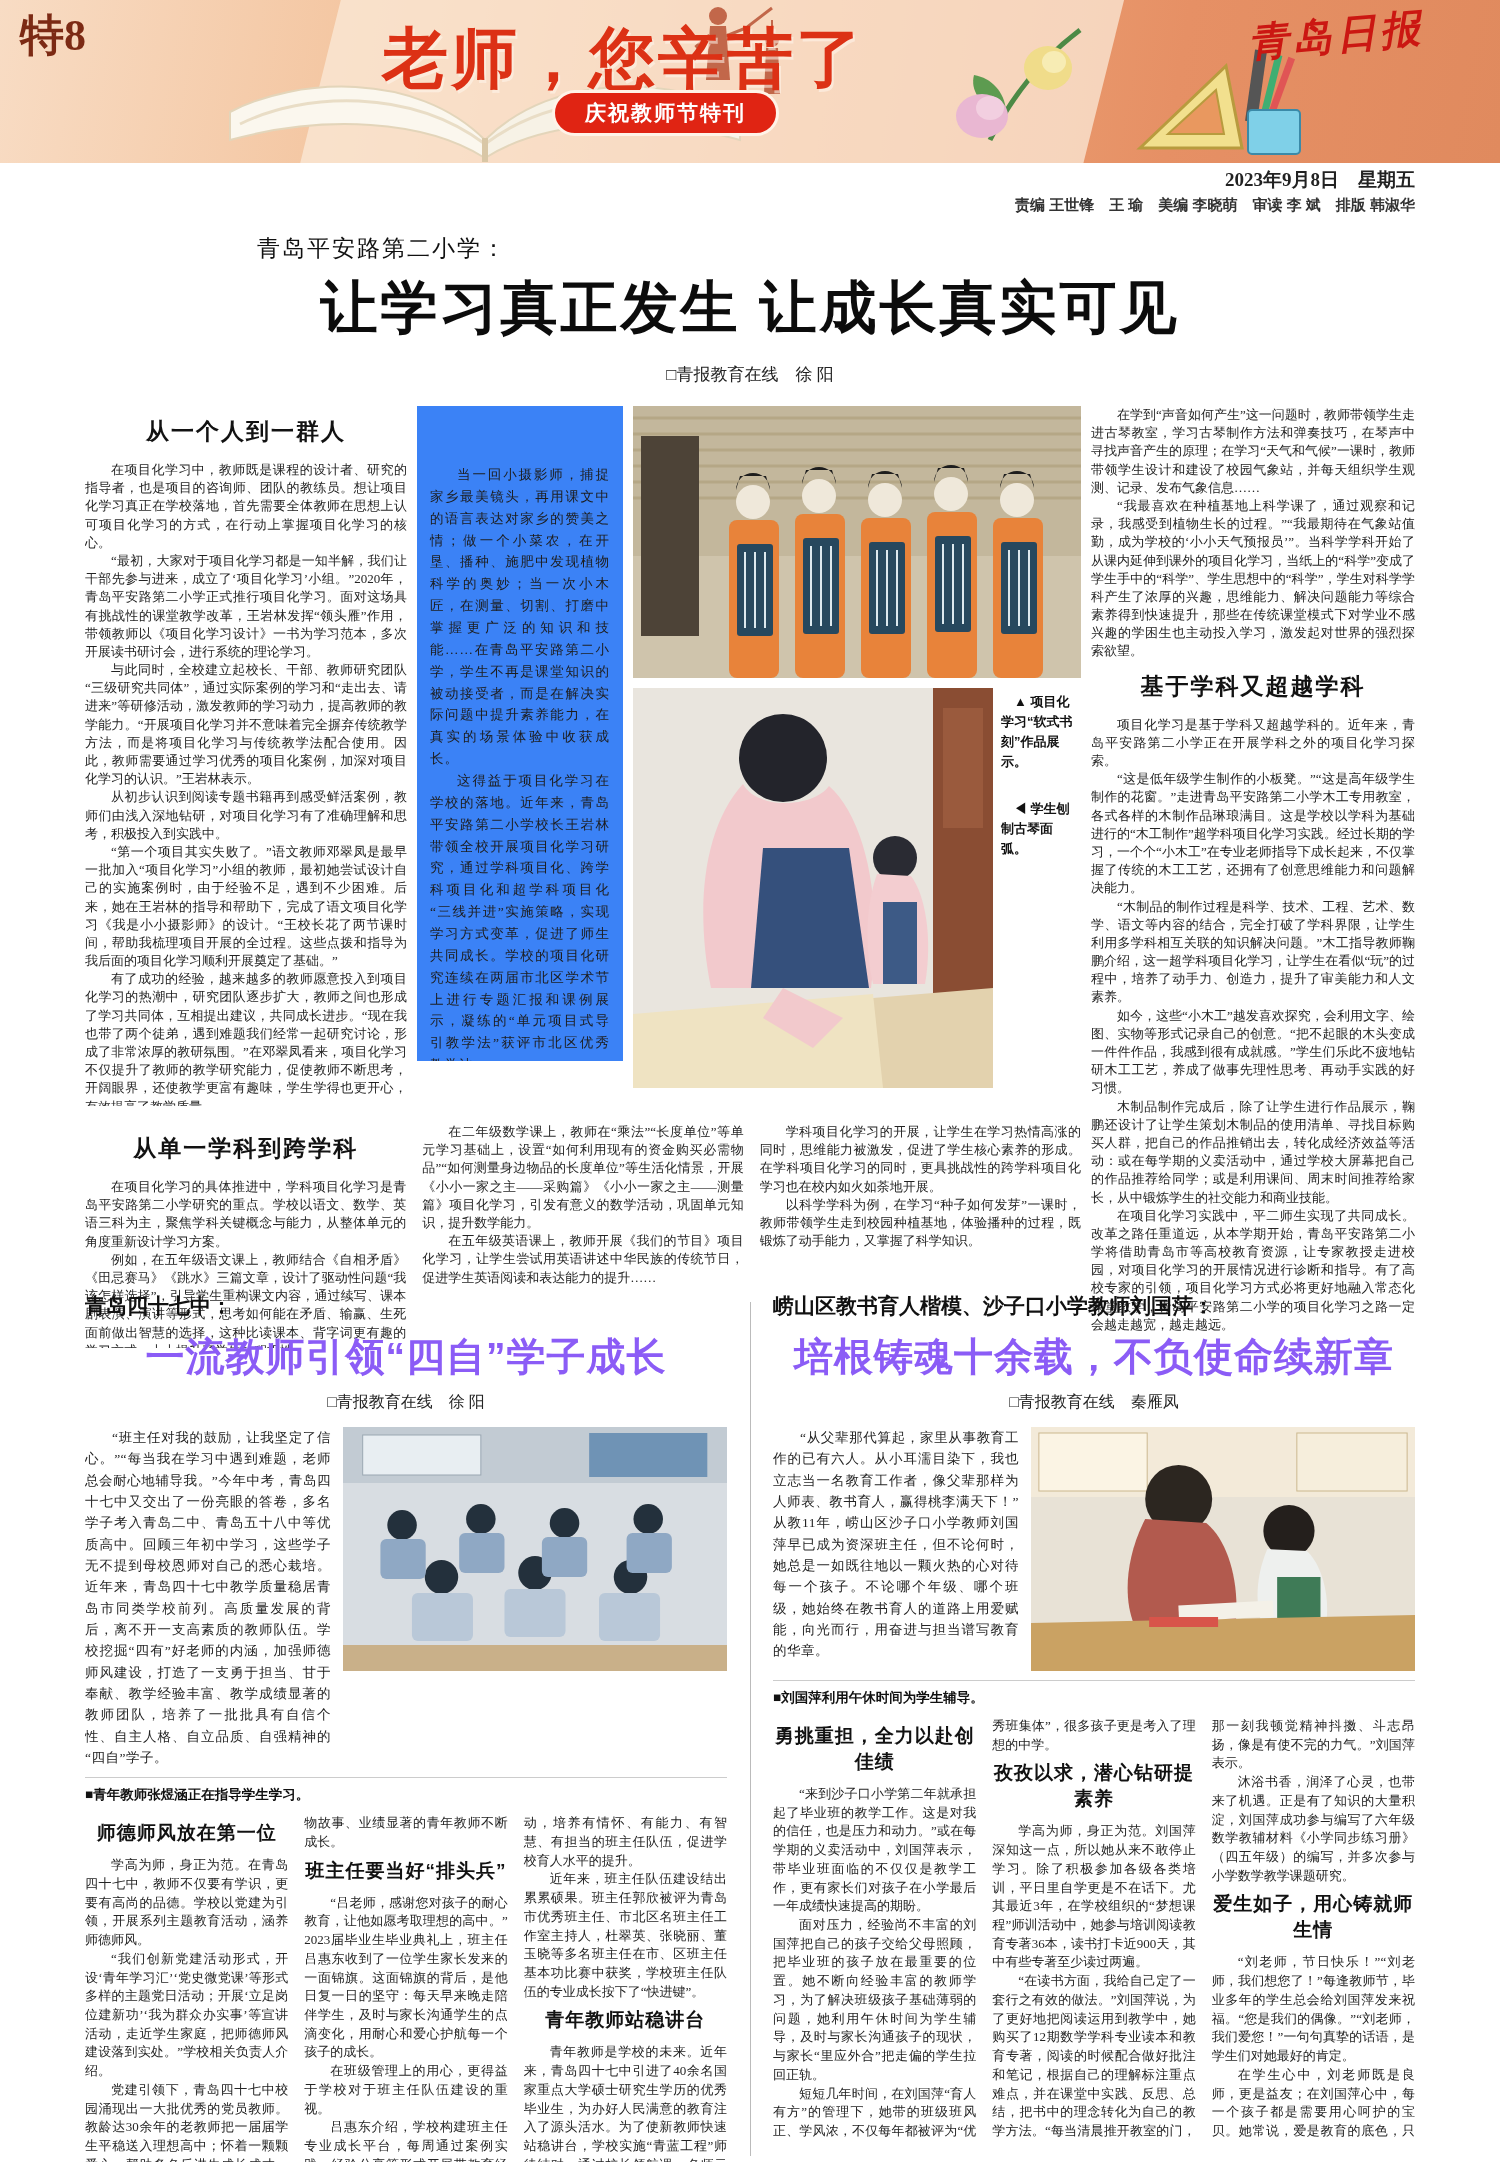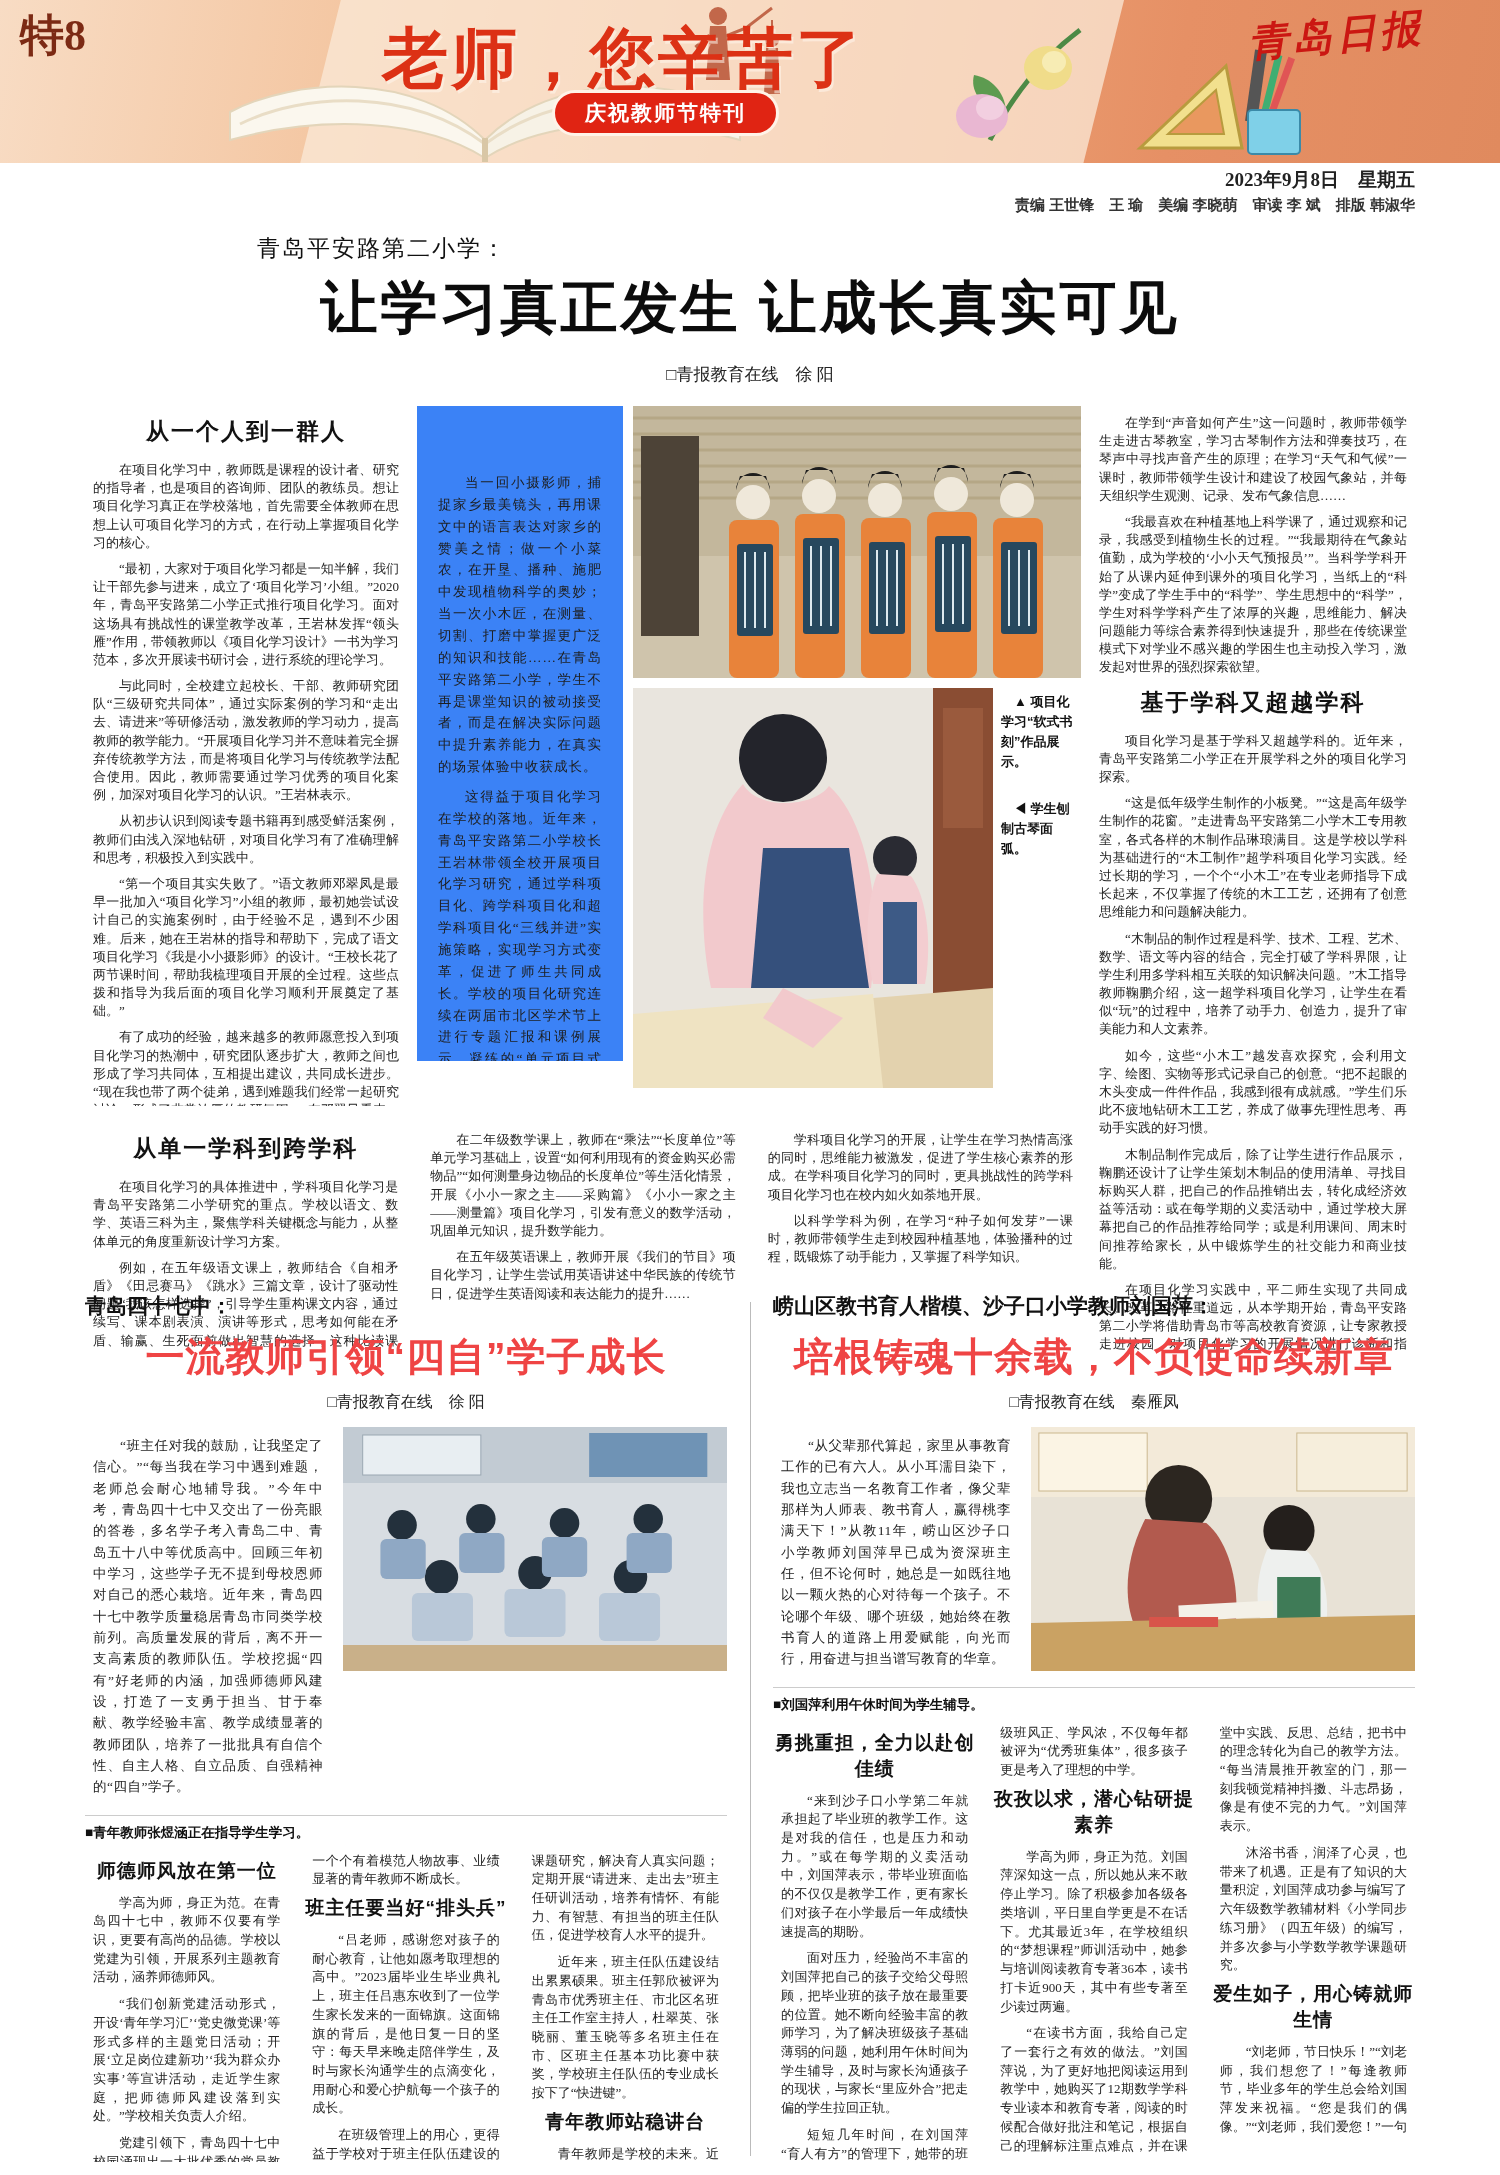--- a/index.html
+++ b/index.html
@@ -34,21 +34,21 @@
   .m-headline{text-align:center;font-size:57px;font-weight:900;letter-spacing:3px;color:#0c0c0c;
           font-family:"Liberation Sans","DejaVu Sans",sans-serif;margin-top:6px;}
   .m-byline{text-align:center;font-size:17px;margin:16px 0 20px;color:#222;}
   .m-grid{display:grid;grid-template-columns:322px 206px 448px 324px;gap:0 10px;
           grid-template-areas:"c1 bb ph d" "s2 s2 s2 d";}
   .area-c1{grid-area:c1;height:700px;overflow:hidden;}
   .area-bb{grid-area:bb;}
   .area-ph{grid-area:ph;}
   .area-d{grid-area:d;height:945px;overflow:hidden;}
   .area-s2{grid-area:s2;margin-top:14px;}
-  .para{font-size:13px;line-height:1.40;text-align:justify;text-indent:2em;margin:8px;}
+  .para{font-size:13px;line-height:1.40;text-align:justify;text-indent:2em;margin:0;}
   .sec-head{font-family:"Liberation Sans","DejaVu Sans",sans-serif;font-weight:bold;font-size:23px;
           text-align:center;letter-spacing:2px;margin:10px 0 14px;color:#121212;}
   .blue-box{background:#3b82f6;height:655px;padding:58px 13px 0;box-sizing:border-box;overflow:hidden;}
   .blue-box .para{font-size:13.5px;line-height:1.62;letter-spacing:1px;color:#1d1d1d;}
   .photo{position:relative;overflow:hidden;background:#ddd;}
   .photo svg{display:block;width:100%;height:100%;}
   .photo1{width:448px;height:272px;}
   .ph-row{display:flex;margin-top:10px;gap:8px;}
   .photo2{width:360px;height:400px;}
   .cap-strip{width:74px;font-family:"Liberation Sans",sans-serif;font-size:13px;font-weight:bold;
@@ -56,21 +56,21 @@
   .cap-strip p{margin:0 0 26px;text-indent:1em;}
   .s2-grid{display:grid;grid-template-columns:1fr 1fr 1fr;gap:0 16px;height:225px;overflow:hidden;}
 
   
   .bottom{position:absolute;top:1292px;left:85px;width:1330px;height:870px;display:grid;
           grid-template-columns:1fr 1fr;gap:0 46px;}
   .bottom::before{content:"";position:absolute;left:50%;top:10px;bottom:6px;width:1px;background:#bbb;}
   .b-article{overflow:hidden;}
   .b-kicker{font-size:21px;font-weight:bold;font-family:"Liberation Sans",sans-serif;color:#111;}
   .b-headline{font-size:39px;font-weight:900;font-family:"Liberation Sans","DejaVu Sans",sans-serif;
-          text-align:center;letter-spacing:1px;margin:10px 0 8px;color:#ef4444;}
+          text-align:center;letter-spacing:1px;margin:10px 0 8px;color:#8b5cf6;}
   .b-byline{text-align:center;font-size:16px;margin:6px 0 14px;}
   .b-top{display:flex;gap:12px;}
   .b-intro{width:246px;flex:none;}
   .b-intro .para{font-size:13.5px;line-height:1.58;letter-spacing:.5px;}
   .b-photo{flex:1;height:244px;}
   .b-caption{font-family:"Liberation Sans",sans-serif;font-size:13.5px;font-weight:bold;
           margin:9px 0 10px;color:#111;border-top:1px solid #ccc;padding-top:8px;}
   .b-body{column-count:3;column-gap:16px;height:440px;overflow:hidden;}
   .b-sec{font-family:"Liberation Sans",sans-serif;font-weight:bold;font-size:19px;text-align:center;
           letter-spacing:1px;margin:6px 0 10px;color:#121212;break-after:avoid;}

